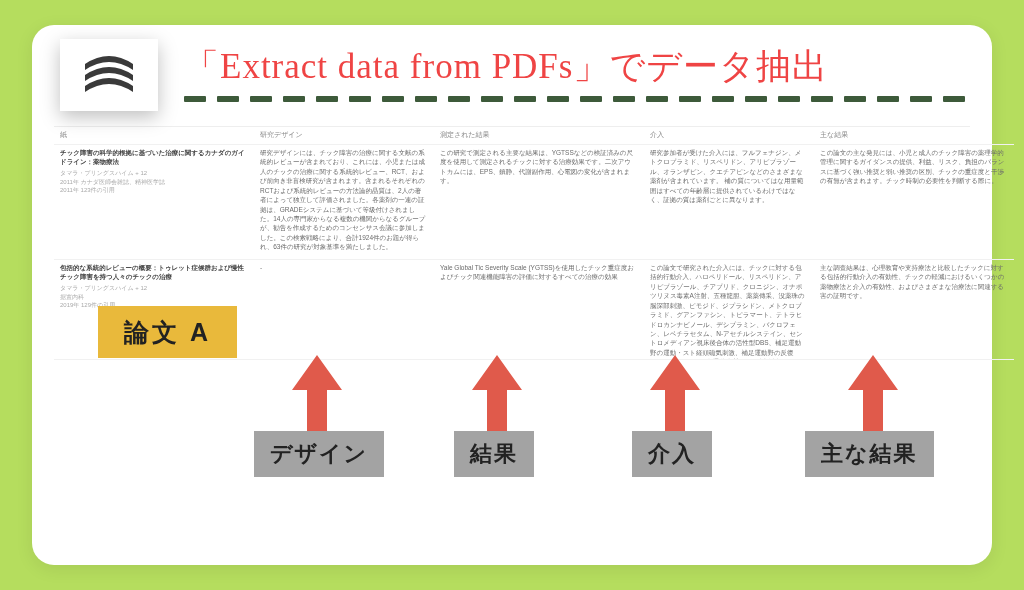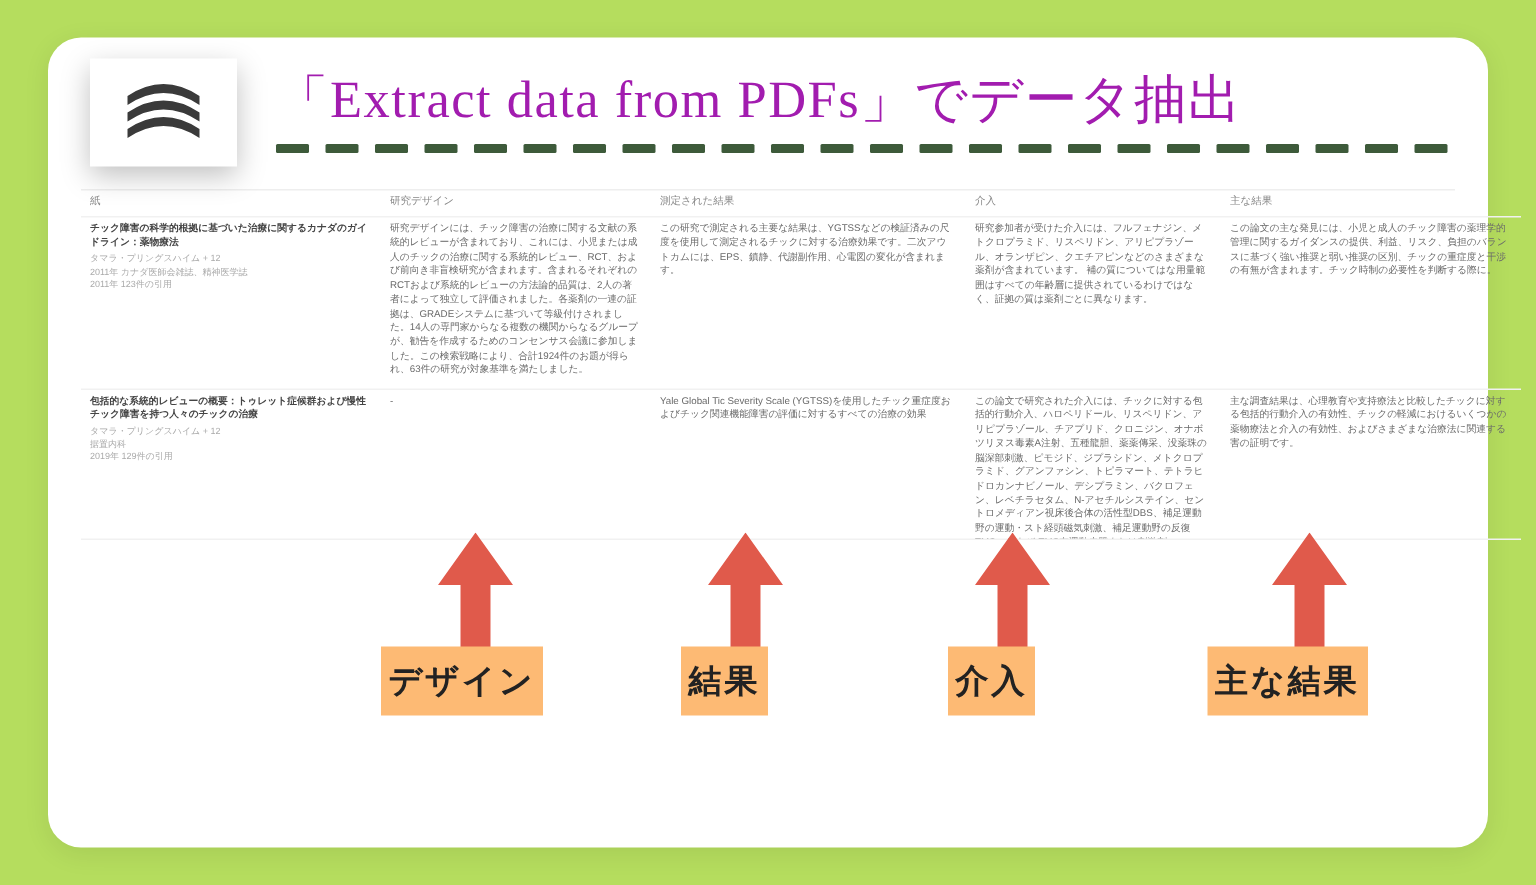--- a/index.html
+++ b/index.html
@@ -37,21 +37,21 @@
   }
   .logo svg { width: 64px; height: 50px; }
   .title-wrap {
     margin-left: 130px;
     margin-top: -4px;
   }
   .title {
     font-family: Georgia, "Times New Roman", serif;
     font-size: 35px;
     letter-spacing: 1px;
-    color: #a21caf;
+    color: #ef4444;
   }
   .dashes {
     margin-left: 130px;
     margin-top: 6px;
     display: flex;
     gap: 11px;
     color: #4a6a46;
     font-weight: 900;
     font-size: 18px;
     letter-spacing: 4px;
@@ -105,25 +105,25 @@
 
   .arrow {
     position: absolute;
     width: 50px;
     z-index: 4;
   }
   .arrow svg { display: block; width: 100%; }
 
   .chip {
     position: absolute;
-    background: #fdba74;
+    background: #a3a3a3;
     color: #222;
     font-size: 22px;
     font-weight: 600;
-    padding: 8px 5px;
+    padding: 8px 16px;
     letter-spacing: 2px;
     white-space: nowrap;
     z-index: 4;
   }
 
   .caption {
     position: absolute;
     left: 50%;
     transform: translateX(-50%);
     bottom: 18px;
@@ -200,20 +200,21 @@
         <div class="t-meta">タマラ・プリングスハイム +  12</div>
         <div class="t-meta">据置内科</div>
         <div class="t-meta">2019年  129件の引用</div>
       </div>
       <div class="td">-</div>
       <div class="td">Yale Global Tic Severity Scale (YGTSS)を使用したチック重症度およびチック関連機能障害の評価に対するすべての治療の効果</div>
       <div class="td">この論文で研究された介入には、チックに対する包括的行動介入、ハロペリドール、リスペリドン、アリピプラゾール、チアプリド、クロニジン、オナボツリヌス毒素A注射、五種龍胆、薬薬傳采、没薬珠の脳深部刺激、ピモジド、ジプラシドン、メトクロプラミド、グアンファシン、トピラマート、テトラヒドロカンナビノール、デシプラミン、バクロフェン、レベチラセタム、N-アセチルシステイン、セントロメディアン視床後合体の活性型DBS、補足運動野の運動・スト経頭磁気刺激、補足運動野の反復TMS、およびrTMS左運動皮質または刺激刺。</div>
       <div class="td">主な調査結果は、心理教育や支持療法と比較したチックに対する包括的行動介入の有効性、チックの軽減におけるいくつかの薬物療法と介入の有効性、およびさまざまな治療法に関連する害の証明です。</div>
     </div>
 
+    <div class="badge badge-a">論文 A</div>
   </div>
 
   <div class="arrow" style="left:260px; top:330px;">
     <svg viewBox="0 0 40 70">
         <path d="M20 0 L40 28 L28 28 L28 70 L12 70 L12 28 L0 28 Z" fill="#e05a4b"></path>
       </svg>
   </div>
   <div class="arrow" style="left:440px; top:330px;">
     <svg viewBox="0 0 40 70">
         <path d="M20 0 L40 28 L28 28 L28 70 L12 70 L12 28 L0 28 Z" fill="#e05a4b"></path>

